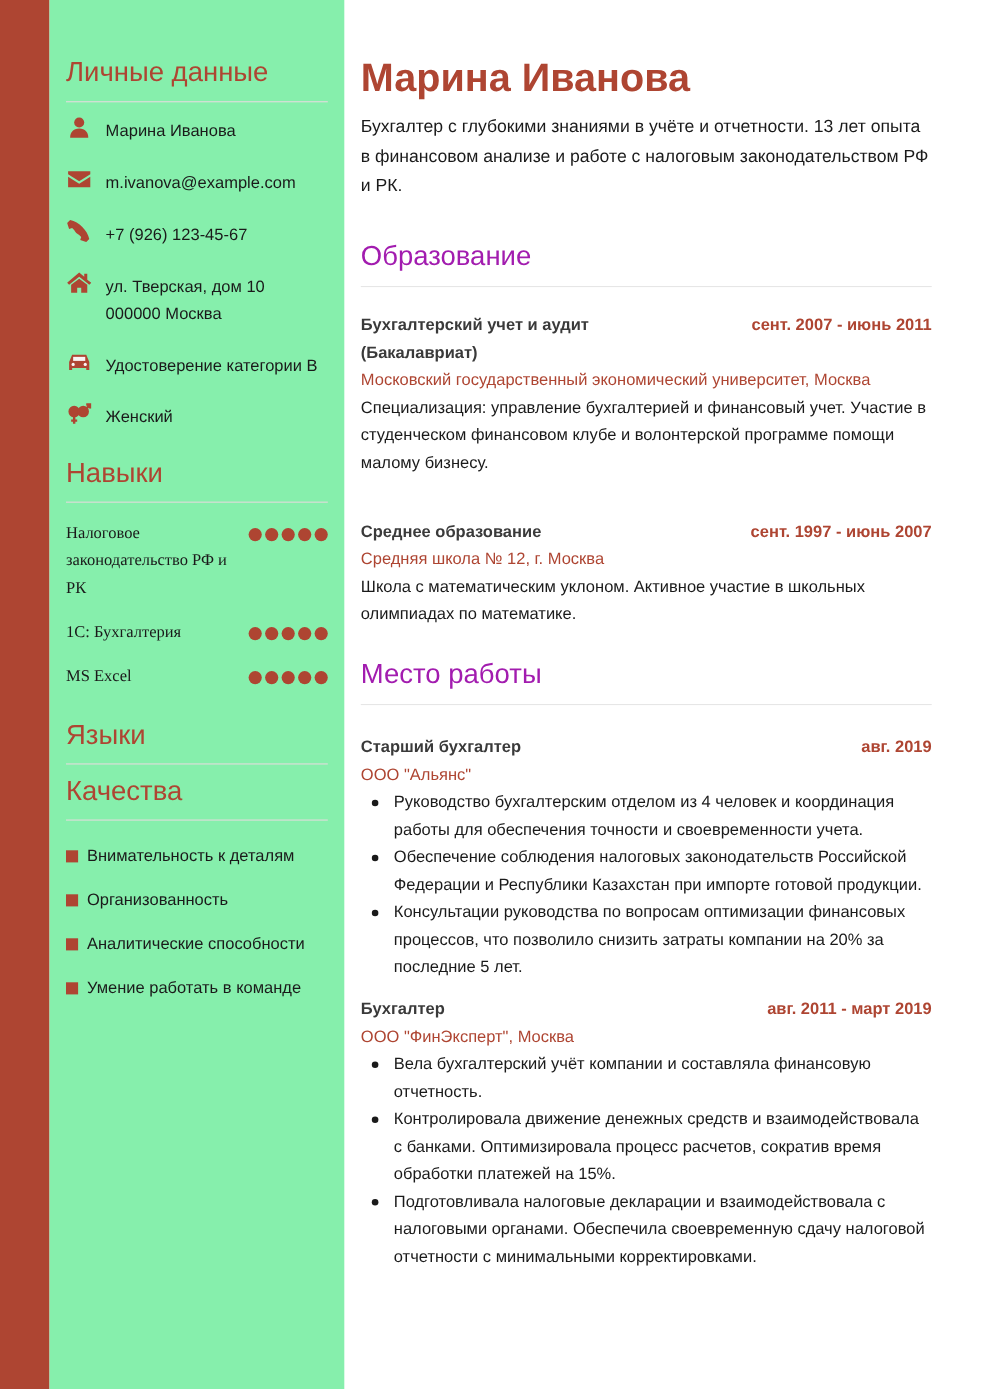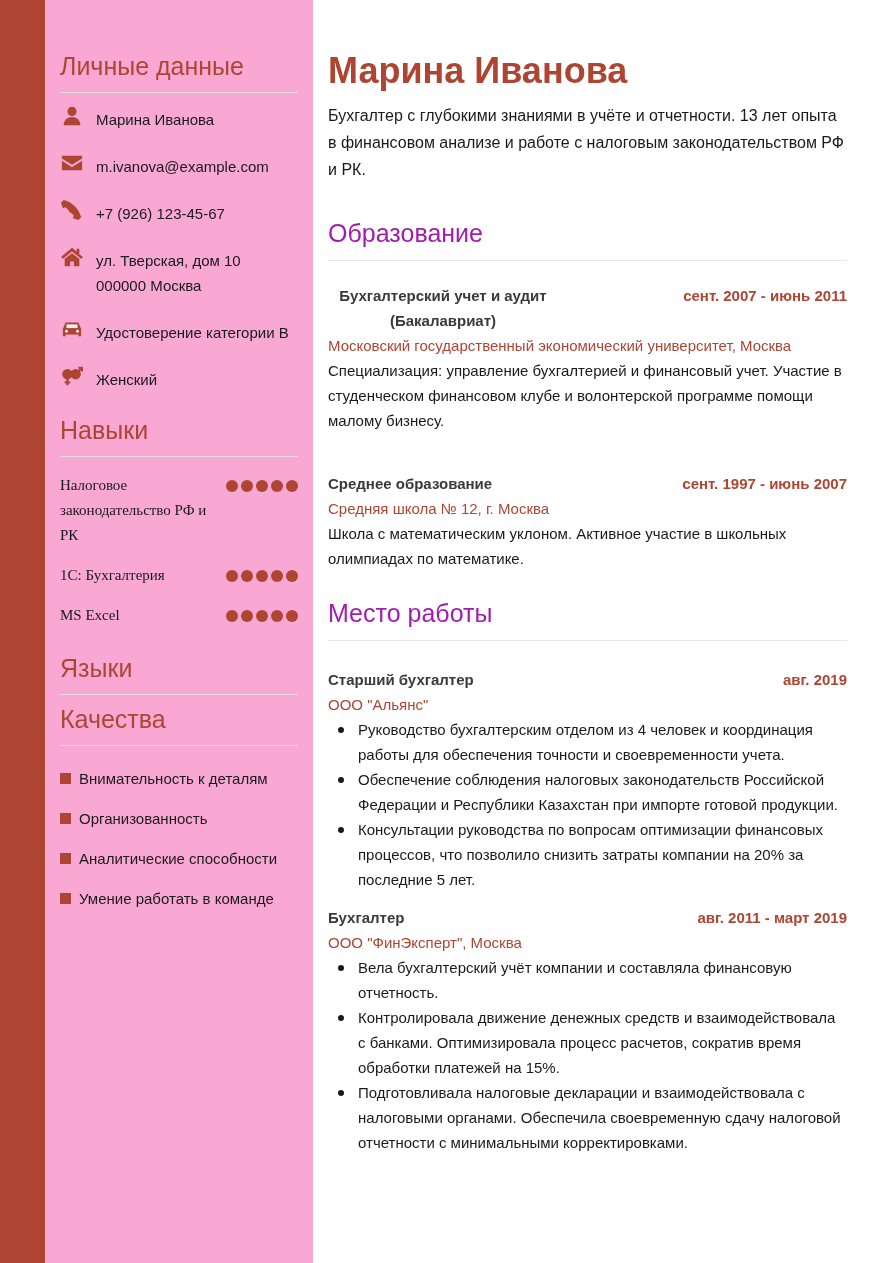--- a/index.html
+++ b/index.html
@@ -1,19 +1,19 @@
 <!DOCTYPE html>
 <html><head>
 <meta charset="utf-8">
 <style>
   * { box-sizing: border-box; margin: 0; padding: 0; }
   html, body { width: 893px; height: 1263px; }
   body { font-family: "Liberation Sans", sans-serif; background: #ffffff; color: #1a1a1a; position: relative; overflow: hidden; }
   .accent-bar { position: absolute; left: 0; top: 0; width: 45px; height: 1263px; background: #AE4532; }
-  .sidebar { position: absolute; left: 45px; top: 0; width: 268px; height: 1263px; background: #f9a8d4; padding: 50px 15px 0 15px; }
+  .sidebar { position: absolute; left: 45px; top: 0; width: 268px; height: 1263px; background: #86efac; padding: 50px 15px 0 15px; }
   .main { position: absolute; left: 313px; top: 0; width: 580px; height: 1263px; padding: 48px 46px 0 15px; }
 
   .side-title { font-size: 25px; color: #AE4532; font-weight: normal; line-height: 32px; }
   .side-rule { height: 1px; background: #e2dcdc; margin: 10px 0 0 0; }
 
   .contact-list { margin-top: 14px; }
   .contact-item { display: flex; align-items: flex-start; margin-bottom: 22px; }
   .contact-item .ico { width: 24px; height: 24px; margin-right: 12px; display: flex; align-items: center; justify-content: center; flex-shrink: 0; margin-top: -3px; }
   .contact-item .ico svg { width: 22px; height: 22px; fill: #AE4532; }
   .contact-text { font-size: 15px; line-height: 25px; color: #1a1a1a; }
@@ -29,21 +29,21 @@
   .qualities { margin-top: 20px; }
   .quality { display: flex; align-items: center; margin-bottom: 15px; font-size: 15px; line-height: 25px; }
   .quality .sq { width: 11px; height: 11px; background: #AE4532; margin-right: 8px; flex-shrink: 0; }
 
   .name { font-size: 36px; font-weight: bold; color: #AE4532; line-height: 46px; margin-left: 0; }
   .summary { font-size: 16px; line-height: 27px; margin-top: 8px; color: #1a1a1a; }
 
   .main-title { font-size: 25px; color: #a21caf; line-height: 32px; font-weight: normal; }
   .main-rule { height: 1px; background: #e6e6e6; margin-top: 11px; }
 
-  .entry-head { display: flex; justify-content: space-between; align-items: flex-start; text-align: center; }
+  .entry-head { display: flex; justify-content: space-between; align-items: flex-start; }
   .entry-title { font-size: 15px; font-weight: bold; color: #3a3a3a; line-height: 25px; }
   .entry-date { font-size: 15px; font-weight: bold; color: #AE4532; line-height: 25px; white-space: nowrap; }
   .entry-org { font-size: 15px; color: #AE4532; line-height: 25px; }
   .entry-desc { font-size: 15px; line-height: 25px; color: #1a1a1a; }
   .bullets { list-style: none; margin-left: 30px; }
   .bullets li { position: relative; font-size: 15px; line-height: 25px; }
   .bullets li::before { content: ""; position: absolute; left: -20px; top: 10px; width: 6px; height: 6px; border-radius: 50%; background: #1a1a1a; }
 </style>
 </head>
 <body>

